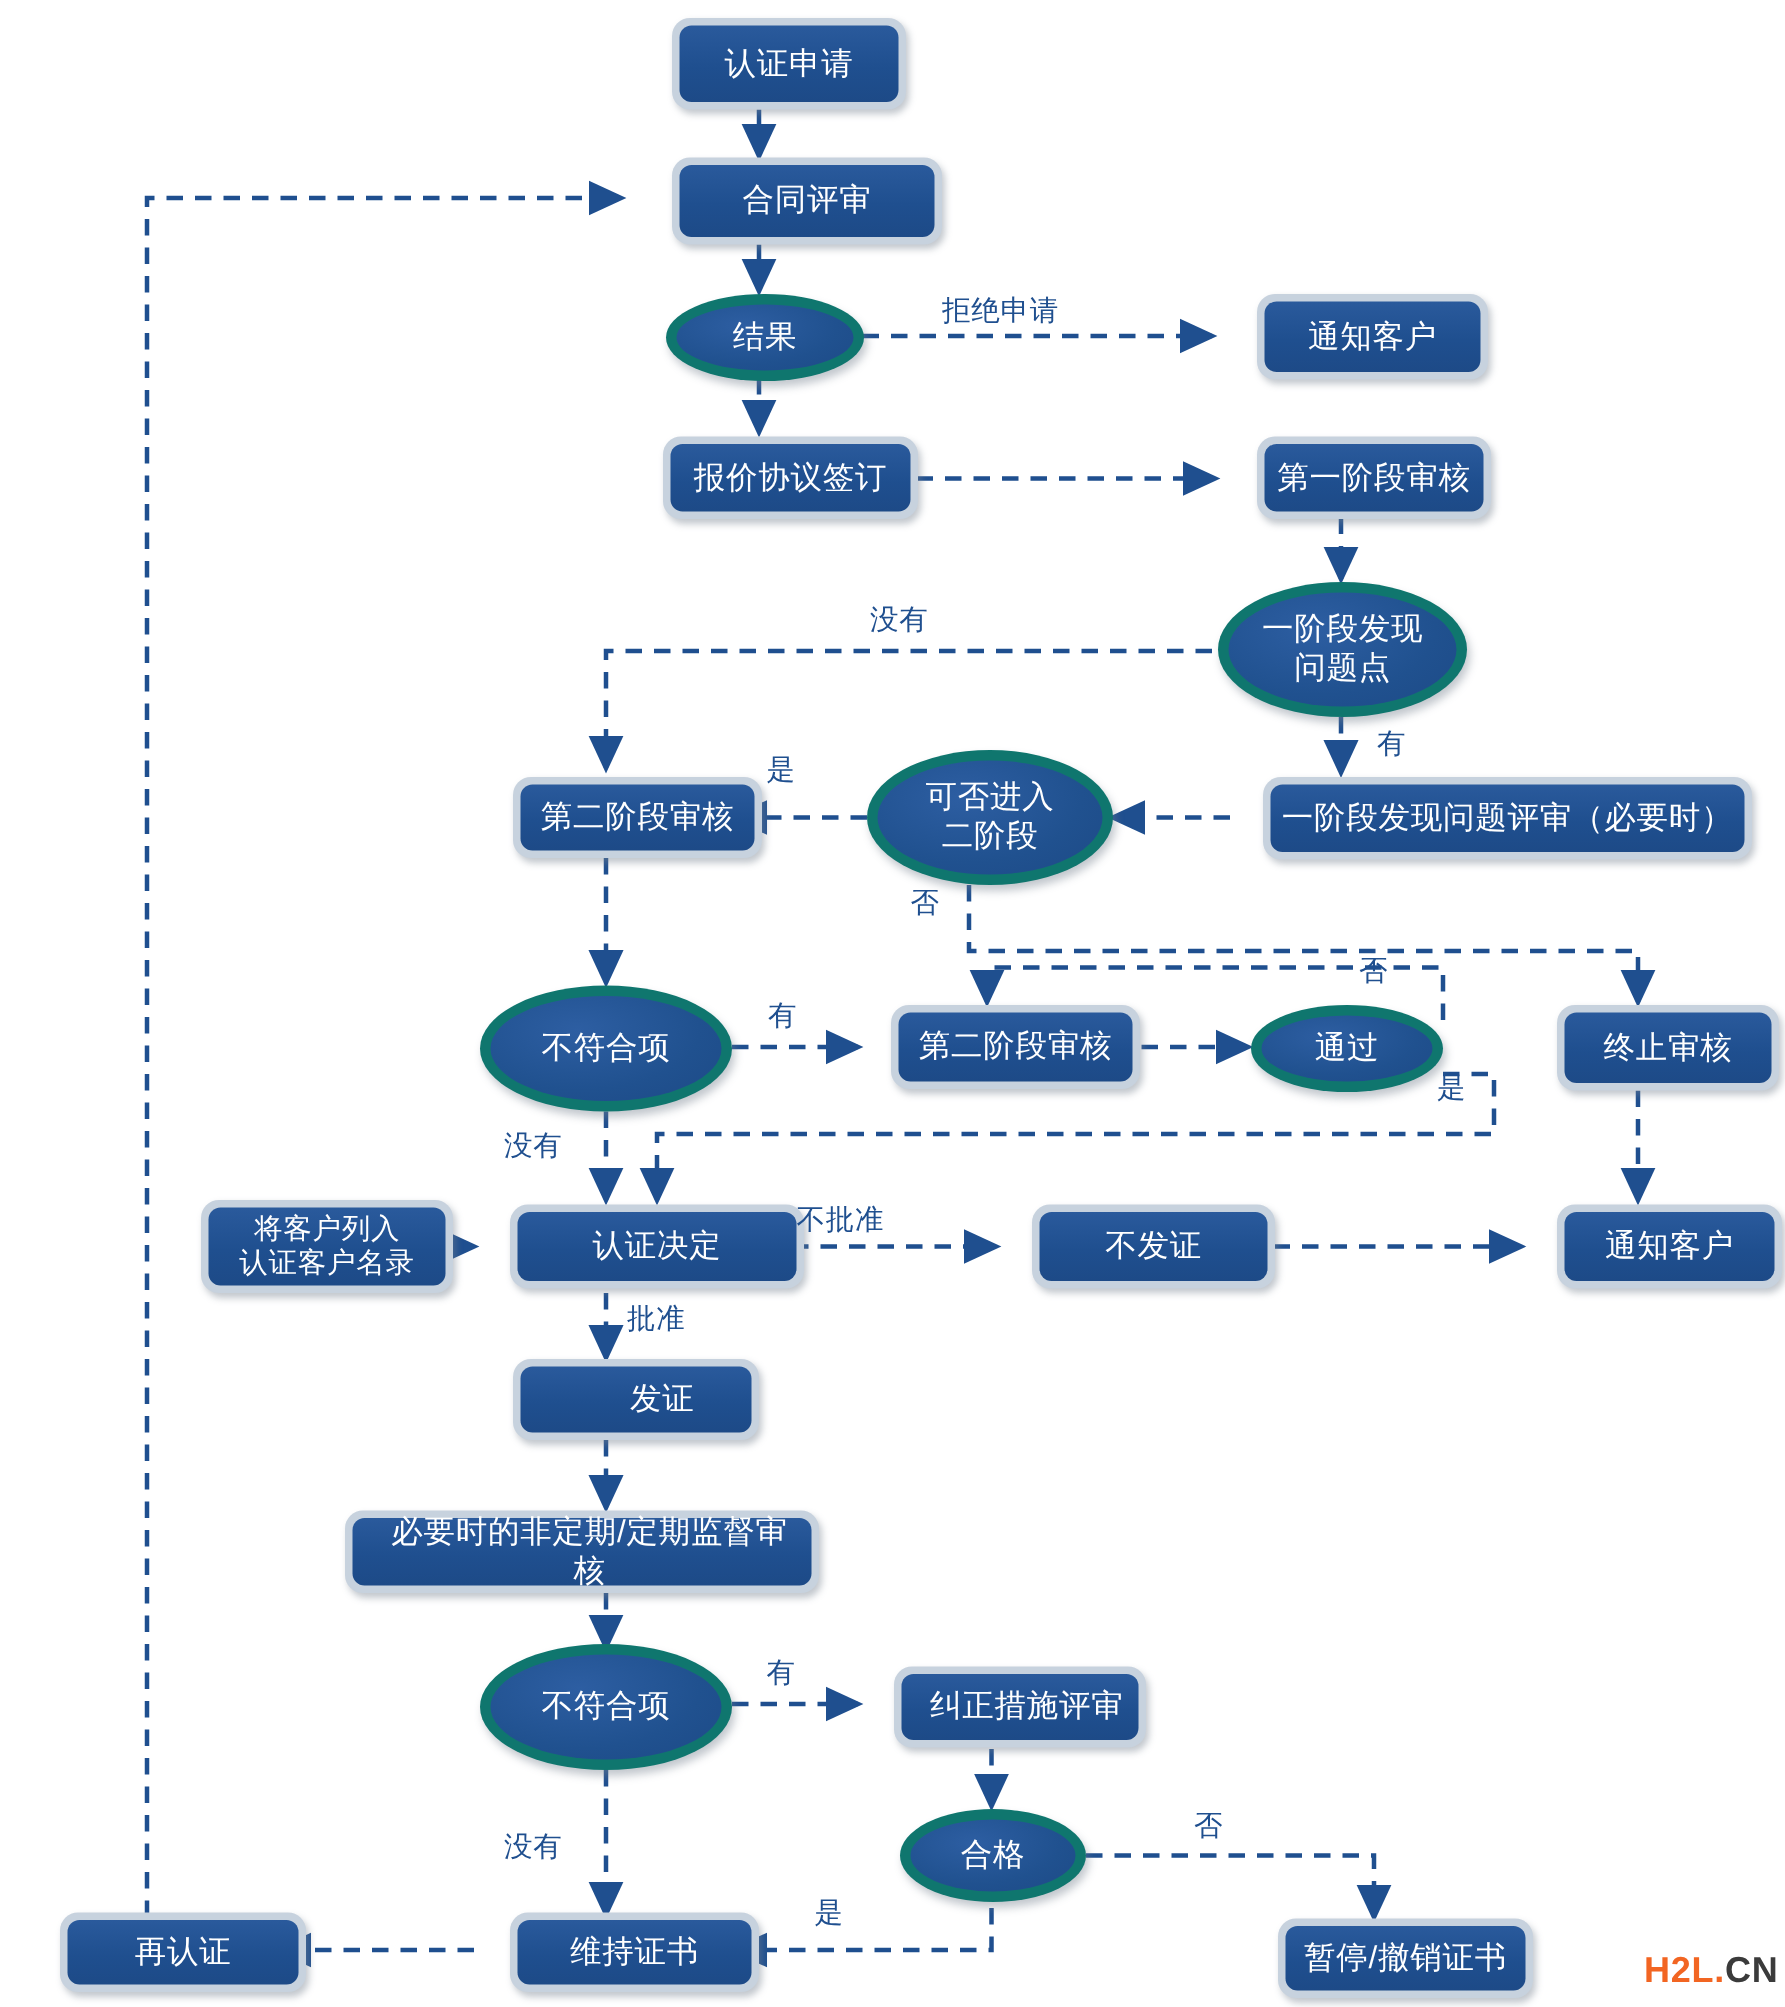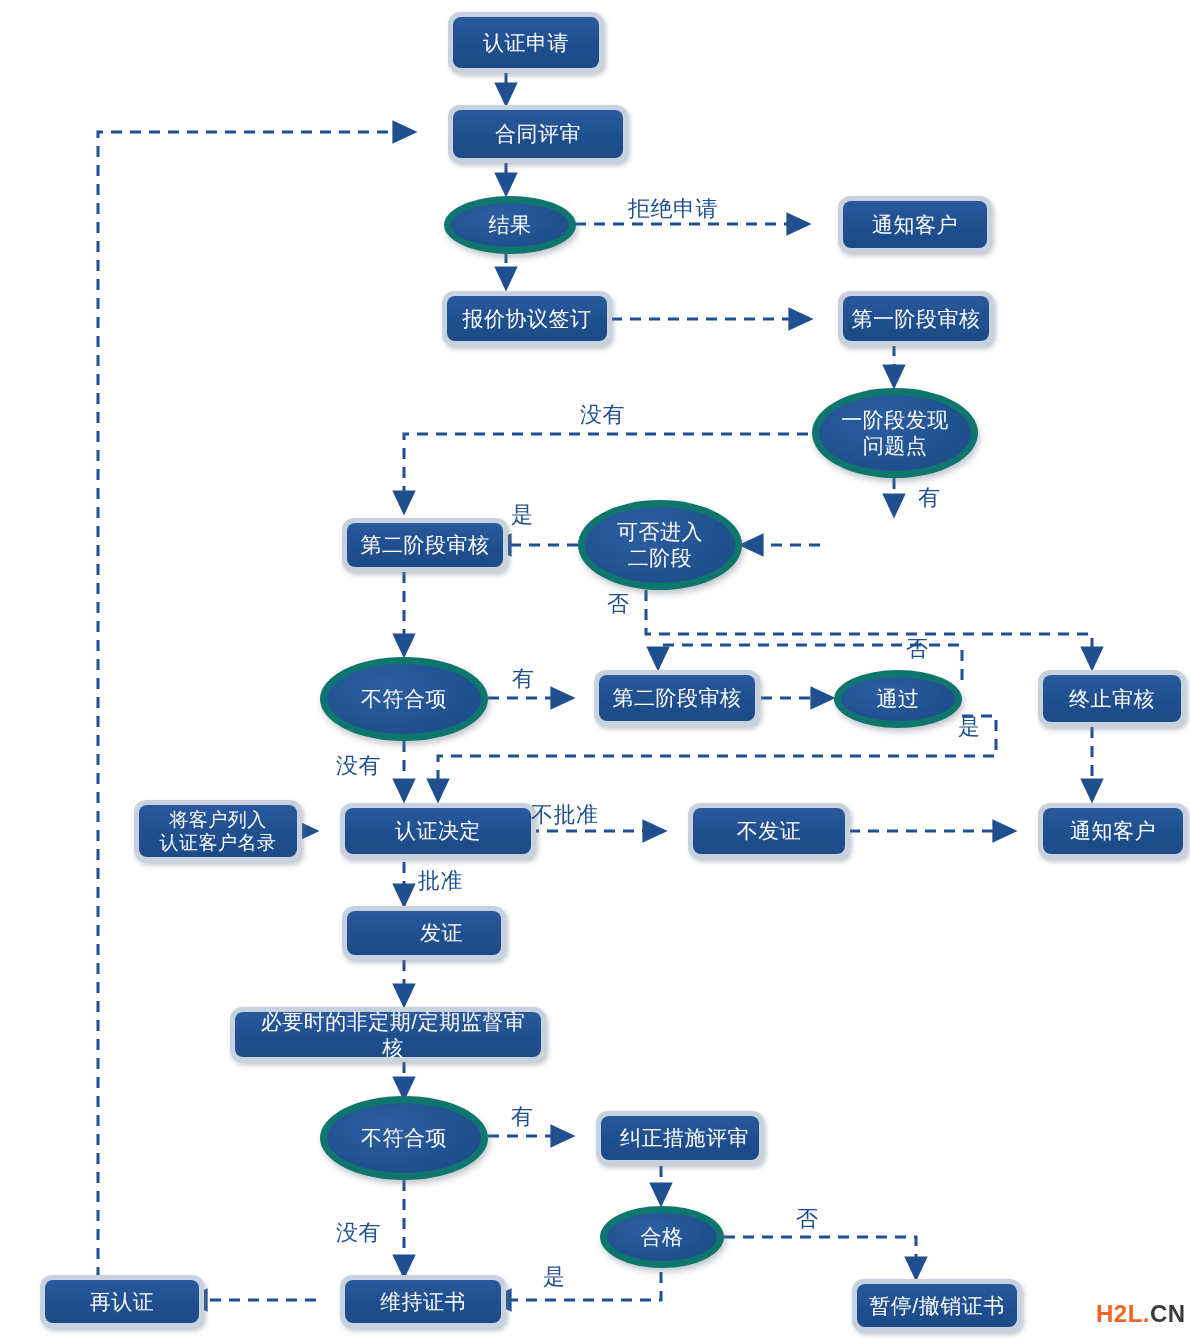--- a/index.html
+++ b/index.html
@@ -19,21 +19,21 @@
         background:linear-gradient(180deg,#2a5a9c 0%,#1f4f8f 55%,#1d4a87 100%);
         border-radius:8px;z-index:1;}
 
   
   .ellipse{background:#0f766e;border-radius:50%;padding:7px;
         box-shadow:2px 4px 6px rgba(120,130,145,.45);}
   .ellipse .inner{position:absolute;left:7px;top:7px;right:7px;bottom:7px;
         background:radial-gradient(ellipse at 38% 32%,#2d5ea2 0%,#20518f 60%,#1d4a87 100%);
         border-radius:50%;z-index:1;}
 
-  .edge-label{position:absolute;color:#1f4f8f;font-size:22px;white-space:nowrap;
+  .edge-label{position:absolute;color:#1f4f8f;font-size:19px;white-space:nowrap;
         letter-spacing:.5px;}
 
   .wm{position:absolute;font-size:24px;font-weight:bold;letter-spacing:.5px;}
   .wm .o{color:#f26522;}
   .wm .d{color:#3b3b3b;}
 </style>
 </head>
 <body>
 
 <div id="stage">
@@ -139,20 +139,24 @@
     <div class="inner"></div>
     <span class="txt">第一阶段审核</span>
   </div>
 
   <div class="node ellipse" style="left:812px;top:388px;width:166px;height:90px;">
     <div class="inner"></div>
     <span class="txt">一阶段发现
 问题点</span>
   </div>
 
+  <div class="node rect" style="left:822px;top:518px;width:326px;height:55px;">
+    <div class="inner"></div>
+    <span class="txt">一阶段发现问题评审（必要时）</span>
+  </div>
 
   <div class="node ellipse" style="left:578px;top:500px;width:164px;height:90px;">
     <div class="inner"></div>
     <span class="txt">可否进入
 二阶段</span>
   </div>
 
   <div class="node rect" style="left:322px;top:518px;width:166px;height:54px;">
     <div class="inner"></div>
     <span class="txt">第二阶段审核</span>

